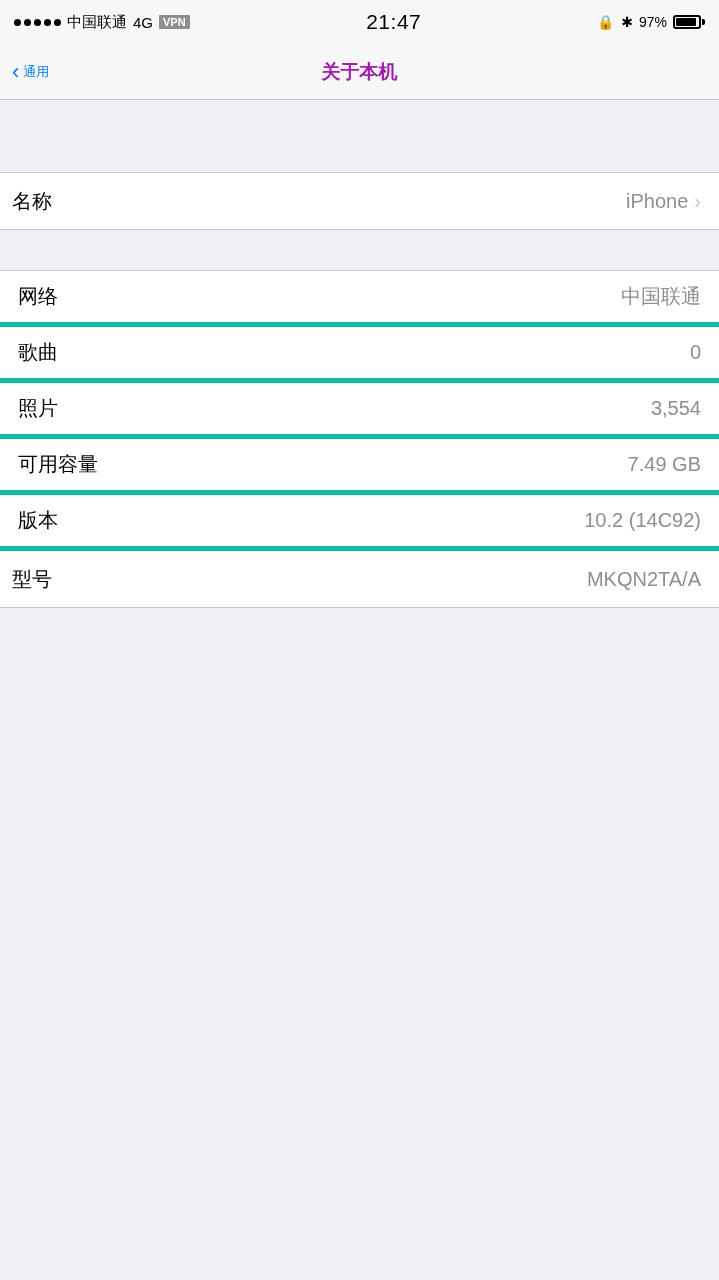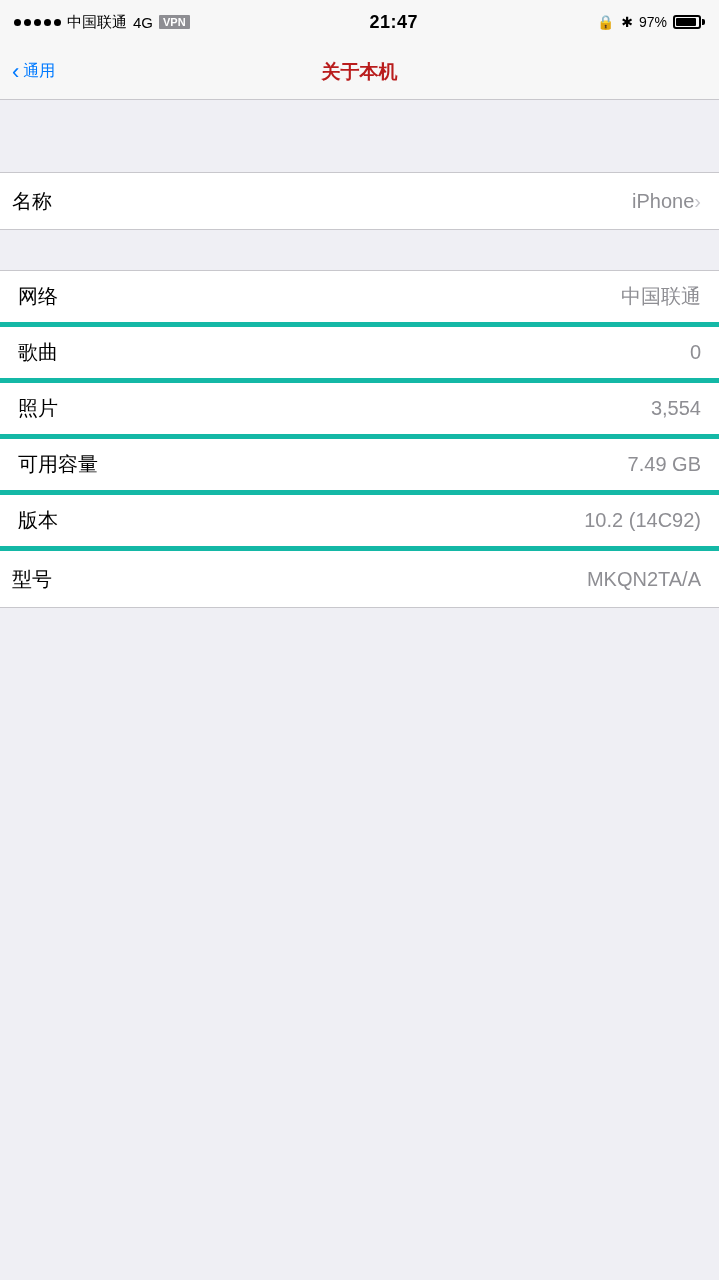--- a/index.html
+++ b/index.html
@@ -33,22 +33,22 @@
     }
     .dots {
       display: flex; gap: 3px; align-items: center;
     }
     .dot {
       width: 7px; height: 7px;
       background: #000;
       border-radius: 50%;
     }
     .status-center {
-      font-size: 18px;
-      font-weight: 700;
+      font-size: 21px;
+      font-weight: 400;
       letter-spacing: 0.5px;
     }
     .status-right {
       display: flex;
       align-items: center;
       gap: 6px;
       font-size: 14px;
     }
     .battery-icon {
       display: inline-flex;
@@ -108,26 +108,26 @@
       font-size: 19px;
       cursor: pointer;
       gap: 4px;
     }
     .nav-back-chevron {
       font-size: 22px;
       font-weight: 300;
       line-height: 1;
     }
     .nav-back-label {
-      font-size: 16px;
+      font-size: 13px;
     }
     .nav-title {
       font-size: 19px;
       font-weight: 600;
-      color: #b91c1c;
+      color: #a21caf;
     }
 
     
     .content {
       width: 100%;
     }
 
     
     .section-spacer {
       width: 100%;
@@ -163,21 +163,21 @@
     }
     .row-label {
       font-size: 20px;
       color: #000;
     }
     .row-value {
       font-size: 20px;
       color: #8e8e93;
       display: flex;
       align-items: center;
-      gap: 0;
+      gap: 6px;
     }
     .row-chevron {
       color: #c7c7cc;
       font-size: 20px;
     }
   </style>
 </head>
 <body>
 
 <div class="status-bar">

